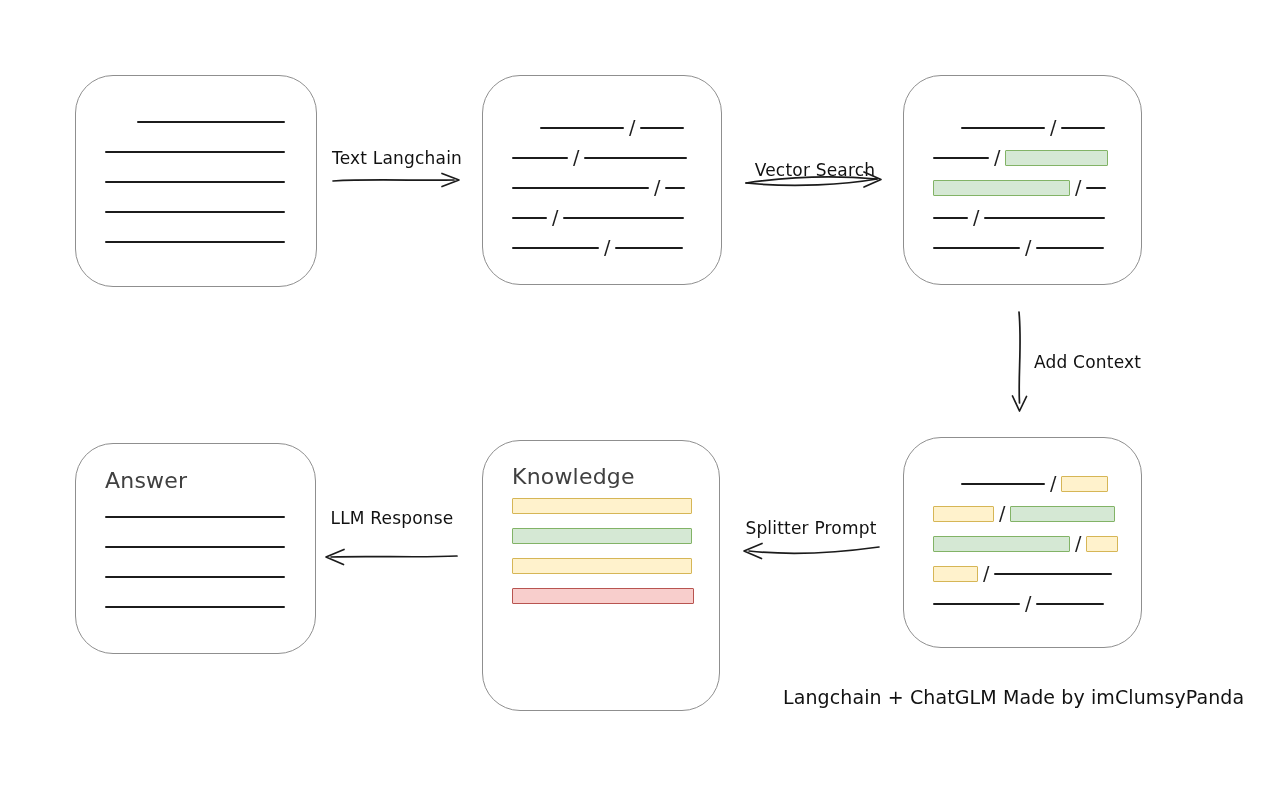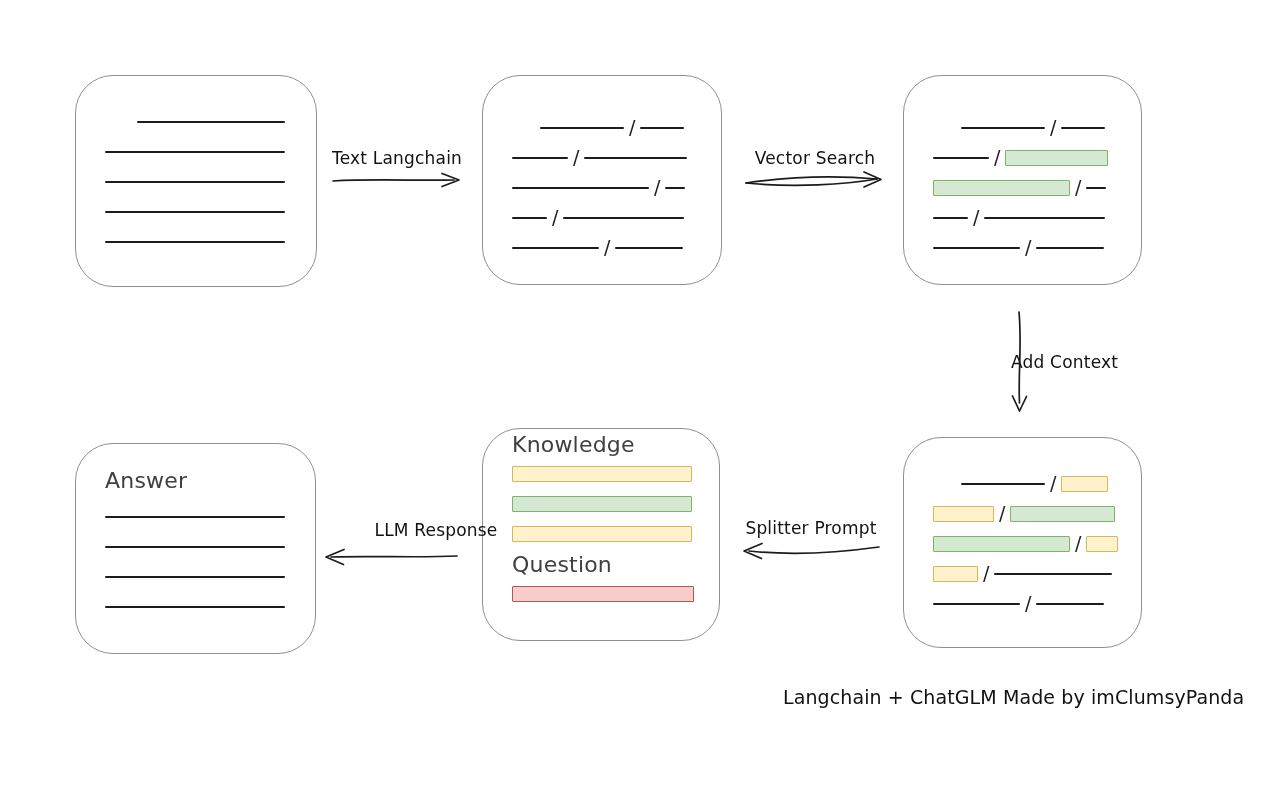--- a/index.html
+++ b/index.html
@@ -20,21 +20,21 @@
     border-radius: 38px;
     background: #ffffff;
     box-sizing: border-box;
     padding-left: 29px;
     padding-right: 8px;
   }
   #box-source     { left: 75px;  top: 75px;  width: 242px; height: 212px; padding-top: 31px; }
   #box-split      { left: 482px; top: 75px;  width: 240px; height: 210px; padding-top: 37px; }
   #box-matched    { left: 903px; top: 75px;  width: 239px; height: 210px; padding-top: 37px; }
   #box-context    { left: 903px; top: 437px; width: 239px; height: 211px; padding-top: 31px; }
-  #box-prompt     { left: 482px; top: 428px; width: 238px; height: 213px; }
+  #box-prompt     { left: 482px; top: 440px; width: 238px; height: 271px; padding-top: 20px; }
   #box-answer     { left: 75px;  top: 443px; width: 241px; height: 211px; padding-top: 14px; }
 
   .row {
     height: 30px;
     display: flex;
     align-items: center;
     white-space: nowrap;
   }
   .seg {
     display: inline-block;
@@ -66,24 +66,24 @@
   }
   .arrow-label {
     position: absolute;
     font-size: 17px;
     letter-spacing: 0.2px;
     color: #111111;
     text-align: center;
     white-space: nowrap;
   }
   #lbl-text-splitter   { left: 332px; top: 148px; width: 130px; }
-  #lbl-vector-search   { left: 745px; top: 148px; width: 140px; }
-  #lbl-add-context     { left: 1011px; top: 352px; width: 120px; text-align: left; }
+  #lbl-vector-search   { left: 745px; top: 160px; width: 140px; }
+  #lbl-add-context     { left: 1034px; top: 352px; width: 120px; text-align: left; }
   #lbl-generate-prompt { left: 736px; top: 518px; width: 150px; }
-  #lbl-llm-response    { left: 328px; top: 520px; width: 128px; margin-left: 44px; }
+  #lbl-llm-response    { left: 328px; top: 508px; width: 128px; }
   #caption {
     position: absolute;
     left: 783px; top: 686px;
     width: 400px;
     font-size: 19px;
     letter-spacing: 0.1px;
     color: #111111;
     white-space: nowrap;
   }
   #arrow-layer {
@@ -209,23 +209,20 @@
       <div class="row">
         <span class="chip chip-yellow" style="width: 180px;"></span>
       </div>
       <div class="row">
         <span class="chip chip-green" style="width: 180px;"></span>
       </div>
       <div class="row">
         <span class="chip chip-yellow" style="width: 180px;"></span>
       </div>
       <div class="row">
-        <span class="boxlabel">Question</span>
-      </div>
-      <div class="row">
         <span class="chip chip-red" style="width: 182px;"></span>
       </div>
     </div>
   <div class="box" id="box-answer">
       <div class="row" style="height: 44px;">
         <span class="boxlabel">Answer</span>
       </div>
       <div class="row">
         <span class="seg" style="width: 180px;"></span>
       </div>

